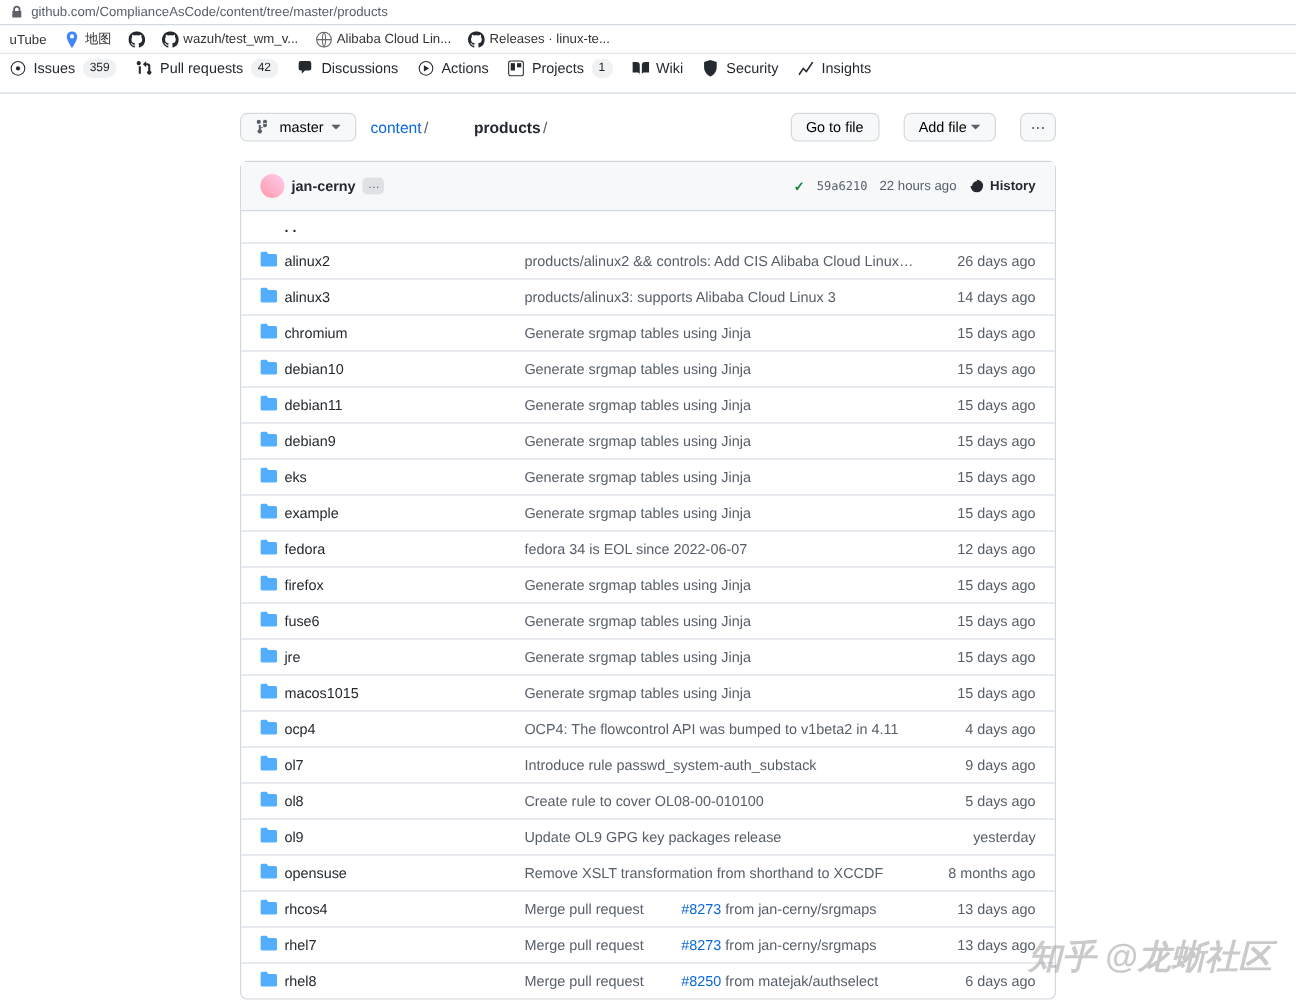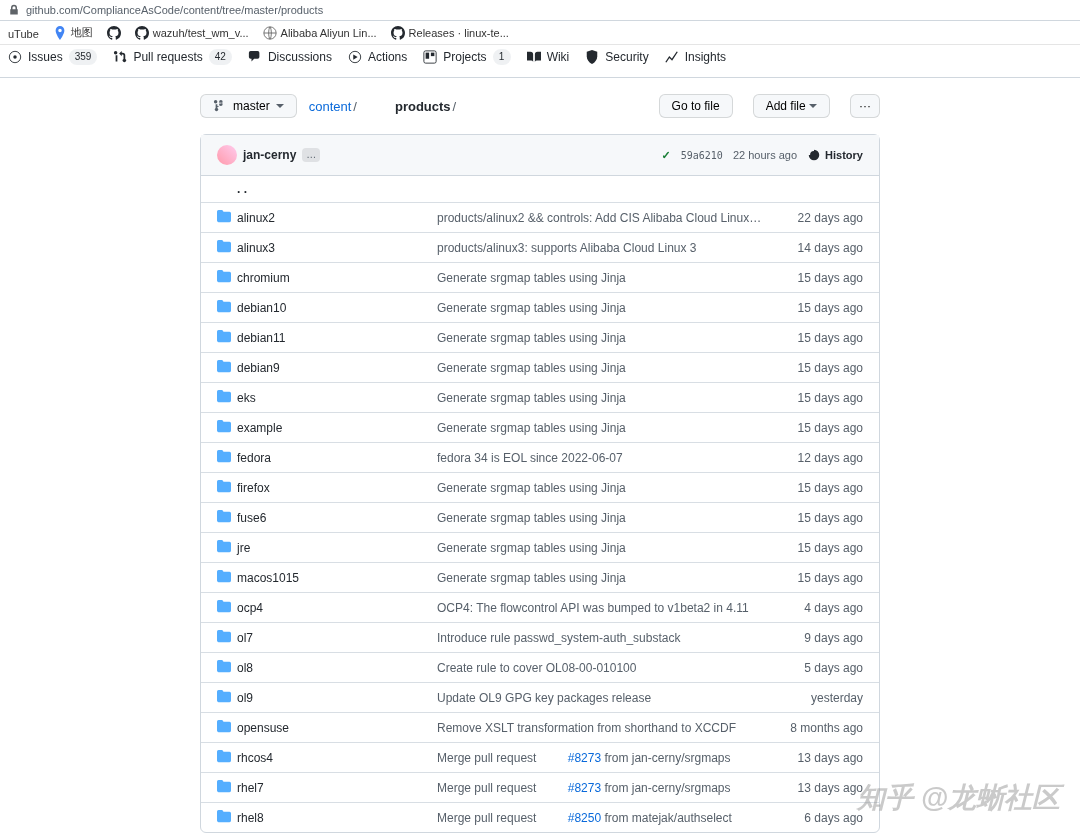--- a/index.html
+++ b/index.html
@@ -86,21 +86,21 @@
       <svg class="bookmark-icon" viewBox="0 0 16 16">
         <path fill="#24292f" d="M8 0C3.58 0 0 3.58 0 8c0 3.54 2.29 6.53 5.47 7.59.4.07.55-.17.55-.38 0-.19-.01-.82-.01-1.49-2.01.37-2.53-.49-2.69-.94-.09-.23-.48-.94-.82-1.13-.28-.15-.68-.52-.01-.53.63-.01 1.08.58 1.23.82.72 1.21 1.87.87 2.33.66.07-.52.28-.87.51-1.07-1.78-.2-3.64-.89-3.64-3.95 0-.87.31-1.59.82-2.15-.08-.2-.36-1.02.08-2.12 0 0 .67-.21 2.2.82.64-.18 1.32-.27 2-.27.68 0 1.36.09 2 .27 1.53-1.04 2.2-.82 2.2-.82.44 1.1.16 1.92.08 2.12.51.56.82 1.27.82 2.15 0 3.07-1.87 3.75-3.65 3.95.29.25.54.73.54 1.48 0 1.07-.01 1.93-.01 2.2 0 .21.15.46.55.38A8.013 8.013 0 0016 8c0-4.42-3.58-8-8-8z"></path>
       </svg>
       <span>wazuh/test_wm_v...</span>
     </span>
   <span class="bookmark-item">
       <svg class="bookmark-icon" viewBox="0 0 16 16">
         <circle cx="8" cy="8" r="7" fill="none" stroke="#666" stroke-width="1"></circle>
         <path fill="none" stroke="#666" d="M1 8h14M8 1c2 2 2 12 0 14M8 1c-2 2-2 12 0 14"></path>
       </svg>
-      <span>Alibaba Aliyun Lin...</span>
+      <span>Alibaba Cloud Lin...</span>
     </span>
   <span class="bookmark-item">
       <svg class="bookmark-icon" viewBox="0 0 16 16">
         <path fill="#24292f" d="M8 0C3.58 0 0 3.58 0 8c0 3.54 2.29 6.53 5.47 7.59.4.07.55-.17.55-.38 0-.19-.01-.82-.01-1.49-2.01.37-2.53-.49-2.69-.94-.09-.23-.48-.94-.82-1.13-.28-.15-.68-.52-.01-.53.63-.01 1.08.58 1.23.82.72 1.21 1.87.87 2.33.66.07-.52.28-.87.51-1.07-1.78-.2-3.64-.89-3.64-3.95 0-.87.31-1.59.82-2.15-.08-.2-.36-1.02.08-2.12 0 0 .67-.21 2.2.82.64-.18 1.32-.27 2-.27.68 0 1.36.09 2 .27 1.53-1.04 2.2-.82 2.2-.82.44 1.1.16 1.92.08 2.12.51.56.82 1.27.82 2.15 0 3.07-1.87 3.75-3.65 3.95.29.25.54.73.54 1.48 0 1.07-.01 1.93-.01 2.2 0 .21.15.46.55.38A8.013 8.013 0 0016 8c0-4.42-3.58-8-8-8z"></path>
       </svg>
       <span>Releases · linux-te...</span>
     </span>
 </div>
 
 <div class="repo-nav">
@@ -213,21 +213,21 @@
       <div class="file-time-col"></div>
     </div>
 
     <div id="file-rows">
         <div class="file-row">
           <div class="file-icon-col"><svg class="folder-icon" viewBox="0 0 16 16">
               <path d="M1.75 1A1.75 1.75 0 000 2.75v10.5C0 14.216.784 15 1.75 15h12.5A1.75 1.75 0 0016 13.25v-8.5A1.75 1.75 0 0014.25 3H7.5L6 1H1.75z"></path>
             </svg></div>
           <div class="file-name-col"><a>alinux2</a></div>
           <div class="file-msg-col">products/alinux2 &amp;&amp; controls: Add CIS Alibaba Cloud Linux (Aliyun Lin...</div>
-          <div class="file-time-col">22 days ago</div>
+          <div class="file-time-col">26 days ago</div>
         </div>
         <div class="file-row">
           <div class="file-icon-col"><svg class="folder-icon" viewBox="0 0 16 16">
               <path d="M1.75 1A1.75 1.75 0 000 2.75v10.5C0 14.216.784 15 1.75 15h12.5A1.75 1.75 0 0016 13.25v-8.5A1.75 1.75 0 0014.25 3H7.5L6 1H1.75z"></path>
             </svg></div>
           <div class="file-name-col"><a>alinux3</a></div>
           <div class="file-msg-col">products/alinux3: supports Alibaba Cloud Linux 3</div>
           <div class="file-time-col">14 days ago</div>
         </div>
         <div class="file-row">

